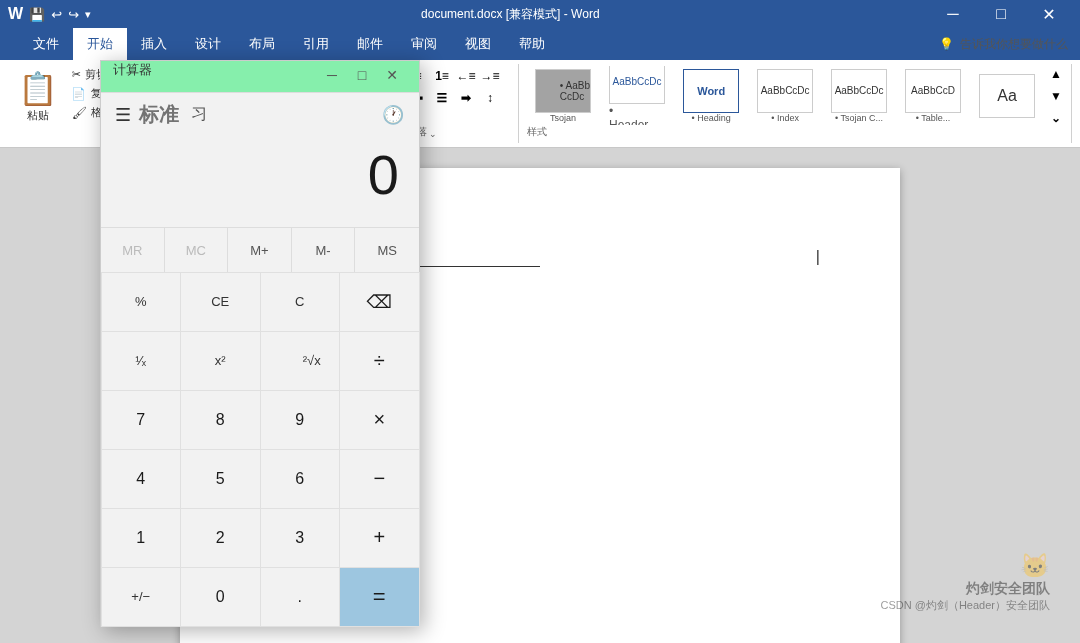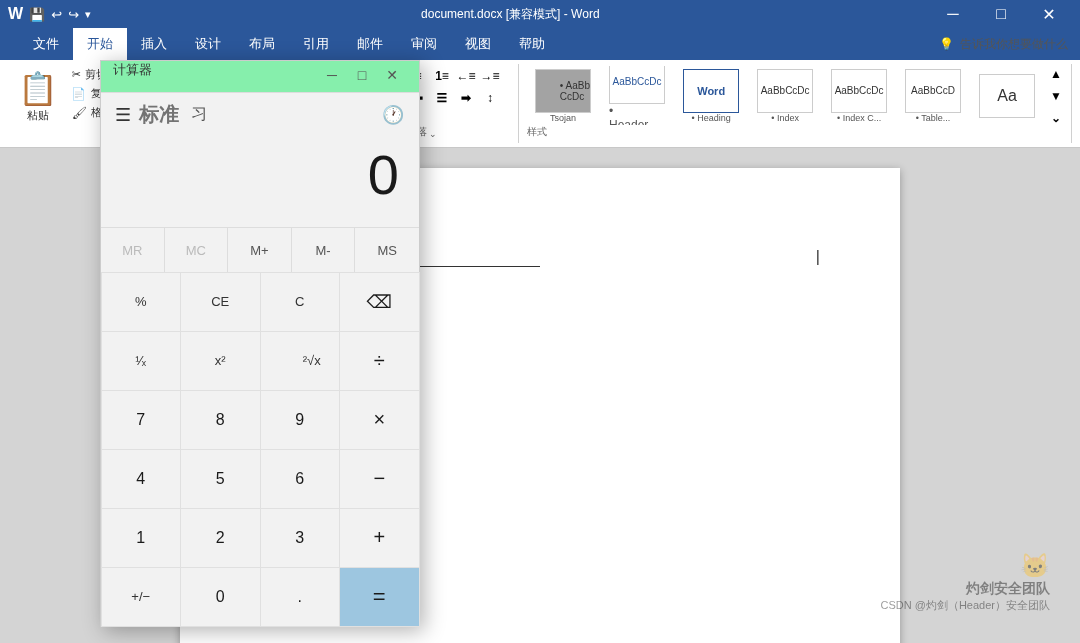--- a/index.html
+++ b/index.html
@@ -389,21 +389,21 @@
         <div style="width:56px;height:44px;border:1px solid #ccc;display:flex;align-items:center;justify-content:center;font-size:10px;background:white;color:#333;">
           <span>AaBbCcDc</span>
         </div>
         <span style="font-size:9px;color:#555;">• Index</span>
       </div>
 
       <div class="ribbon-style-btn">
         <div style="width:56px;height:44px;border:1px solid #ccc;display:flex;align-items:center;justify-content:center;font-size:10px;background:white;color:#333;">
           <span>AaBbCcDc</span>
         </div>
-        <span style="font-size:9px;color:#555;">• Index C...</span>
+        <span style="font-size:9px;color:#555;">• Tsojan C...</span>
       </div>
 
       <div class="ribbon-style-btn">
         <div style="width:56px;height:44px;border:1px solid #ccc;display:flex;align-items:center;justify-content:center;font-size:10px;background:white;color:#333;">
           <span>AaBbCcD</span>
         </div>
         <span style="font-size:9px;color:#555;">• Table...</span>
       </div>
 
       <div class="ribbon-style-btn">

